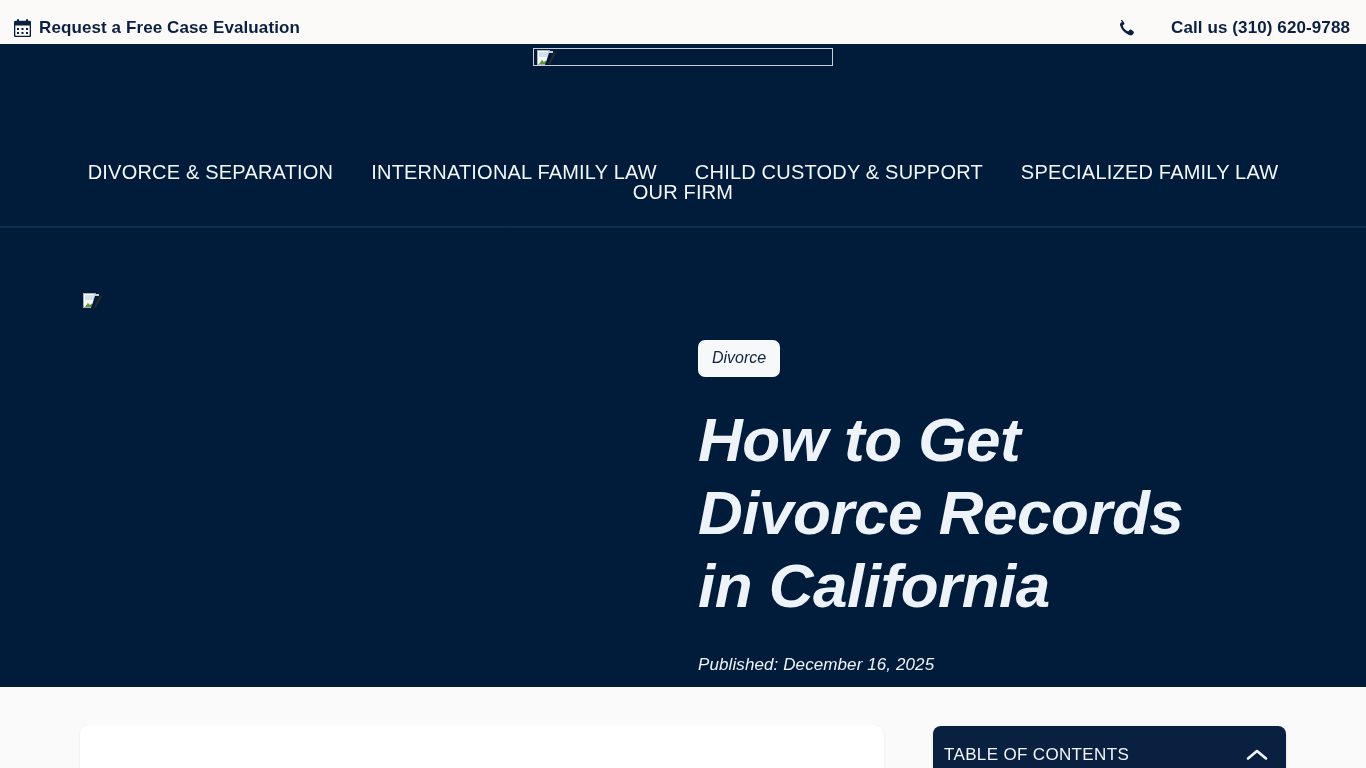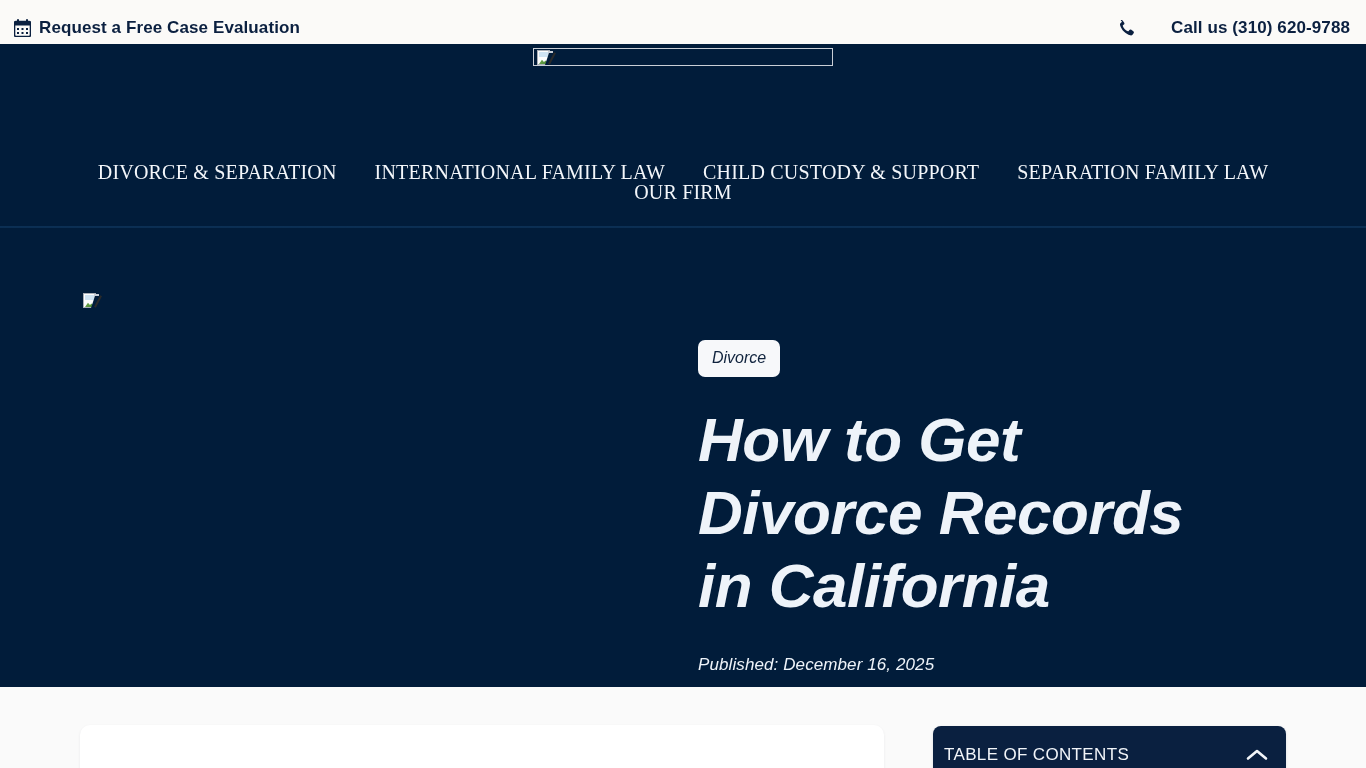--- a/index.html
+++ b/index.html
@@ -69,21 +69,21 @@
     position:absolute; right:1px; top:2px; width:2px; height:13px;
     background:#2a2a2a; transform:rotate(28deg); transform-origin:center;
   }
 
   .nav{
     position:absolute; left:0; top:118px; width:1366px;
     display:flex; flex-direction:column; align-items:center;
   }
   .nav-row{
     display:flex; align-items:center; justify-content:center;
-    gap:38px; line-height:1;font-family:Liberation Serif, serif;
+    gap:38px; line-height:1;
   }
   .nav-row + .nav-row{ }
   .nav-item{
     color:#f3f6fa; font-size:20px; letter-spacing:.2px;
     white-space:nowrap; cursor:pointer;
   }
 
   .header-edge{
     position:absolute; left:0; top:182px; width:1366px; height:10px;
     background:linear-gradient(180deg,#0b3058 0%,#0a2a4d 45%,#042game 100%);
@@ -198,21 +198,21 @@
       <span class="tear"></span>
       <span class="slash"></span>
     </span>
   </div>
 
   <nav class="nav">
     <div class="nav-row">
       <span class="nav-item">DIVORCE &amp; SEPARATION</span>
       <span class="nav-item">INTERNATIONAL FAMILY LAW</span>
       <span class="nav-item">CHILD CUSTODY &amp; SUPPORT</span>
-      <span class="nav-item">SEPARATION FAMILY LAW</span>
+      <span class="nav-item">SPECIALIZED FAMILY LAW</span>
     </div>
     <div class="nav-row">
       <span class="nav-item">OUR FIRM</span>
     </div>
   </nav>
 
   <div class="header-edge"></div>
 </div>
 
 <section class="hero">

